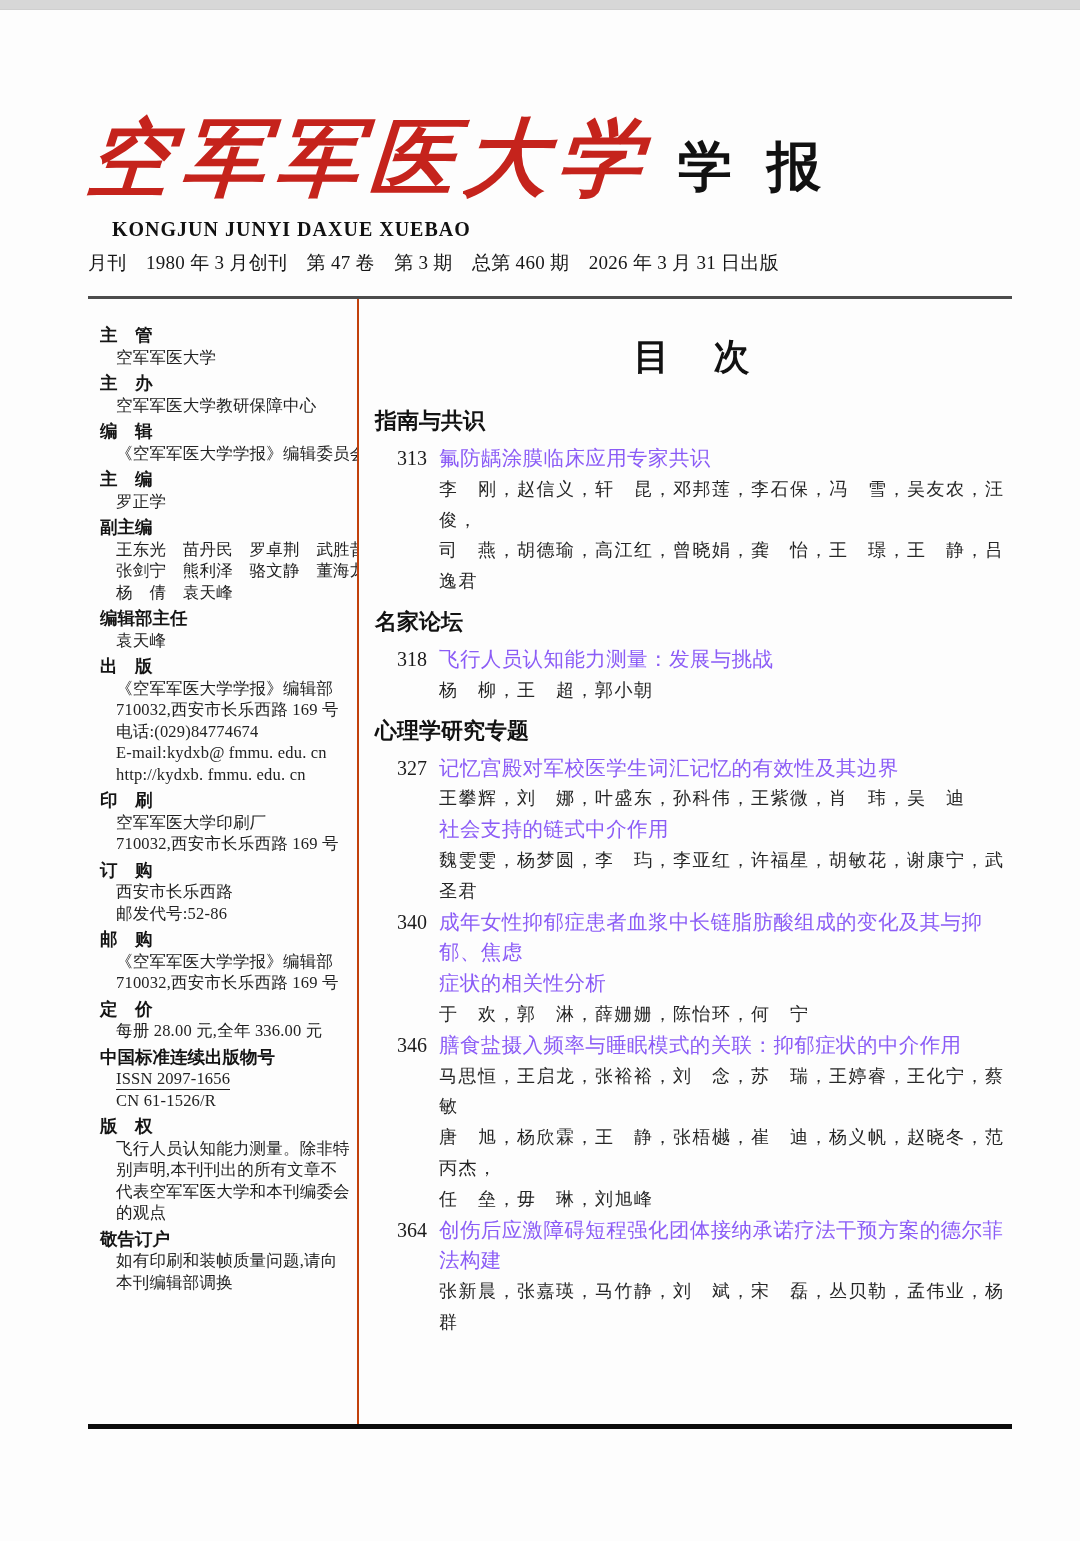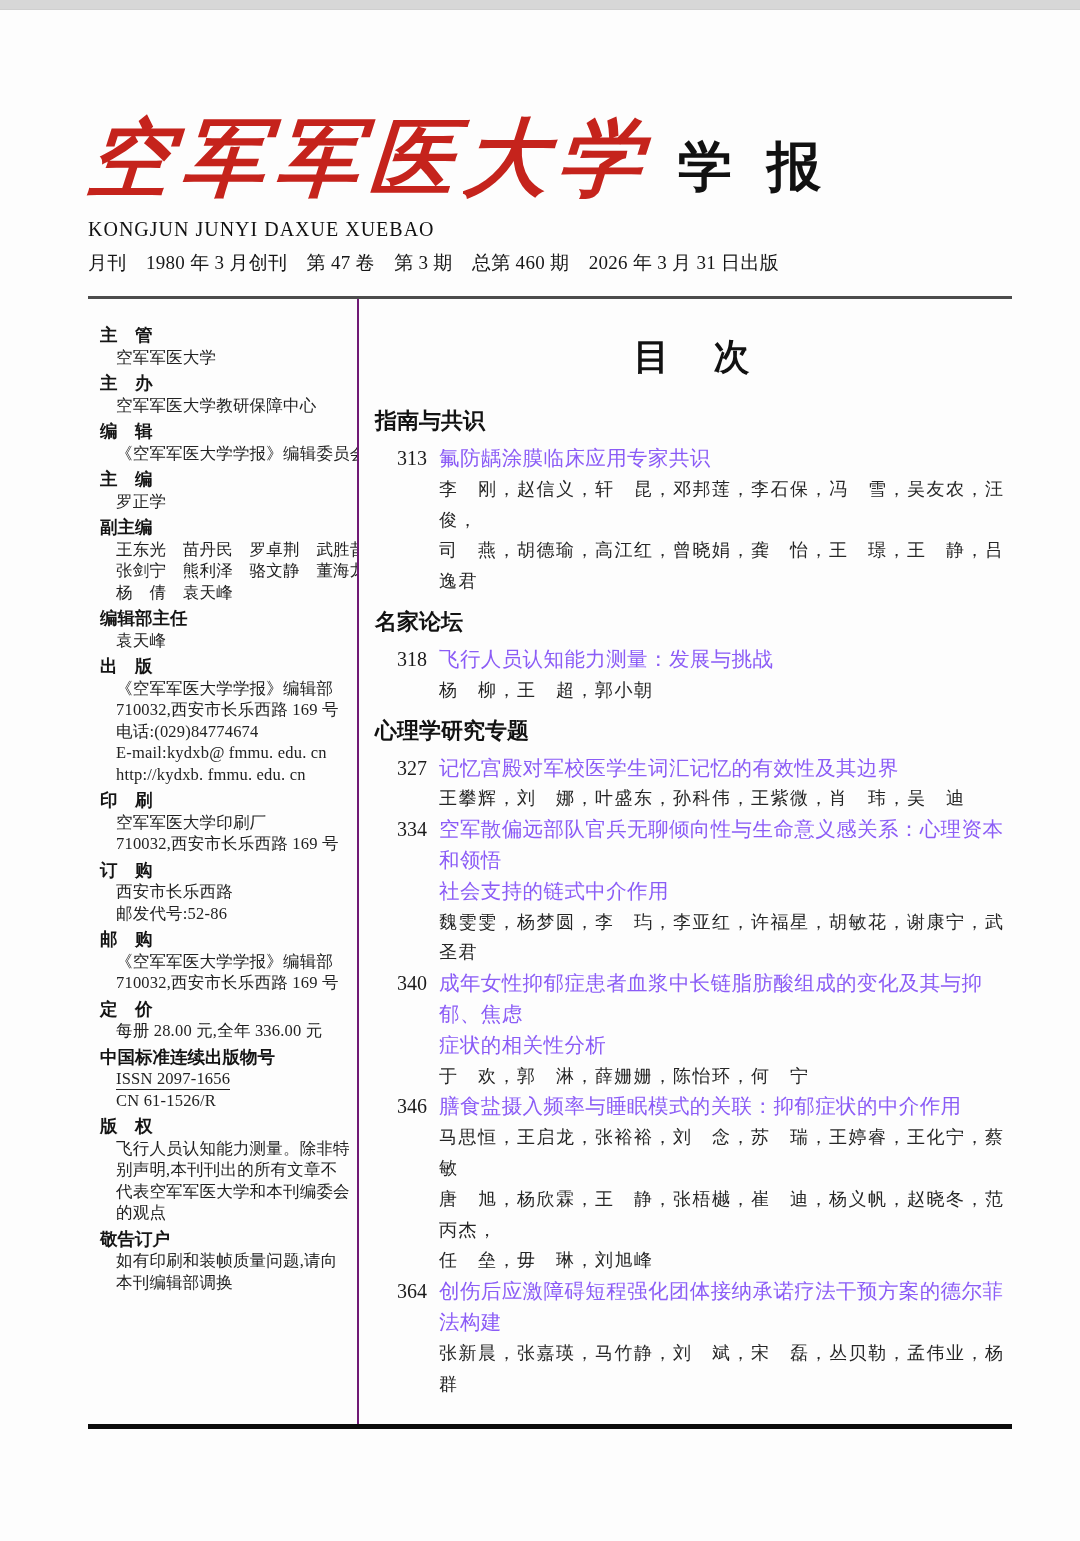--- a/index.html
+++ b/index.html
@@ -16,30 +16,30 @@
   .mast-calligraphy{
     font-size:84px;line-height:1.1;font-weight:bold;font-style:italic;
     letter-spacing:10px;transform:skewX(-4deg);
     font-family:"DejaVu Serif","Liberation Serif",serif;
   }
   .mast-suffix{
     font-size:54px;line-height:1.05;font-weight:900;color:#111;
     font-family:"Liberation Sans","DejaVu Sans",sans-serif;letter-spacing:10px;
     padding-bottom:10px;white-space:nowrap;
   }
-  .mast-pinyin{margin-top:14px;font-size:20px;font-weight:normal;letter-spacing:1px;color:#111;}
+  .mast-pinyin{margin-top:14px;font-size:20px;font-weight:bold;letter-spacing:1px;color:#111;margin-left:24px;}
   .mast-issue{margin-top:9px;font-size:19px;color:#161616;letter-spacing:0.3px;}
 
   .rule-top{position:absolute;left:88px;top:296px;width:924px;height:3px;background:#4c4c4c;}
   .rule-bottom{position:absolute;left:88px;top:1424px;width:924px;height:5px;background:#0c0c0c;}
 
   
   .columns{position:absolute;left:88px;top:299px;width:924px;height:1125px;display:flex;}
   .col-left{
-    width:271px;box-sizing:border-box;border-right:2px solid #701a75;
+    width:271px;box-sizing:border-box;border-right:2px solid #c2410c;
     padding:26px 10px 0 12px;overflow:hidden;
   }
   .col-right{flex:1;box-sizing:border-box;padding:24px 0 0 16px;overflow:hidden;}
 
   
   .sb-section{margin-bottom:5px;}
   .sb-label{
     font-family:"Liberation Sans","DejaVu Sans",sans-serif;
     font-weight:bold;font-size:17.5px;line-height:21.5px;color:#141414;
   }
@@ -179,24 +179,20 @@
           <div class="toc-heading">心理学研究专题</div>
           <div class="toc-article">
             <div class="toc-row">
               <div class="toc-num">327</div>
               <div class="toc-text">记忆宫殿对军校医学生词汇记忆的有效性及其边界</div>
             </div>
             <div class="toc-author">王攀辉，刘　娜，叶盛东，孙科伟，王紫微，肖　玮，吴　迪</div>
           </div>
           <div class="toc-article">
             <div class="toc-row">
-              <div class="toc-num">334</div>
-              <div class="toc-text">空军散偏远部队官兵无聊倾向性与生命意义感关系：心理资本和领悟</div>
-            </div>
-            <div class="toc-row">
               <div class="toc-num"></div>
               <div class="toc-text">社会支持的链式中介作用</div>
             </div>
             <div class="toc-author">魏雯雯，杨梦圆，李　玙，李亚红，许福星，胡敏花，谢康宁，武圣君</div>
           </div>
           <div class="toc-article">
             <div class="toc-row">
               <div class="toc-num">340</div>
               <div class="toc-text">成年女性抑郁症患者血浆中长链脂肪酸组成的变化及其与抑郁、焦虑</div>
             </div>

